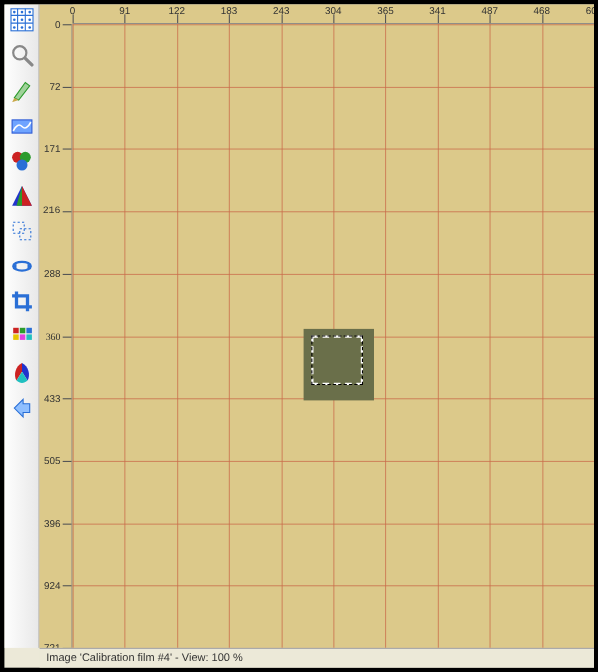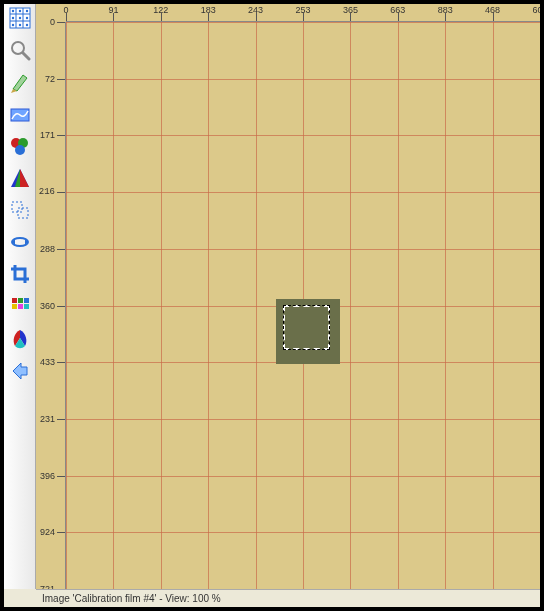--- a/index.html
+++ b/index.html
@@ -234,49 +234,49 @@
         <div class="lbl" style="left: 0%;">0</div>
         <div class="tick major" style="left: 10%;"></div>
         <div class="lbl" style="left: 10%;">91</div>
         <div class="tick major" style="left: 20%;"></div>
         <div class="lbl" style="left: 20%;">122</div>
         <div class="tick major" style="left: 30%;"></div>
         <div class="lbl" style="left: 30%;">183</div>
         <div class="tick major" style="left: 40%;"></div>
         <div class="lbl" style="left: 40%;">243</div>
         <div class="tick major" style="left: 50%;"></div>
-        <div class="lbl" style="left: 50%;">253</div>
+        <div class="lbl" style="left: 50%;">304</div>
         <div class="tick major" style="left: 60%;"></div>
         <div class="lbl" style="left: 60%;">365</div>
         <div class="tick major" style="left: 70%;"></div>
-        <div class="lbl" style="left: 70%;">663</div>
+        <div class="lbl" style="left: 70%;">341</div>
         <div class="tick major" style="left: 80%;"></div>
-        <div class="lbl" style="left: 80%;">883</div>
+        <div class="lbl" style="left: 80%;">487</div>
         <div class="tick major" style="left: 90%;"></div>
         <div class="lbl" style="left: 90%;">468</div>
         <div class="tick major" style="left: 100%;"></div>
         <div class="lbl" style="left: 100%;">609</div>
       </div>
     <div class="ruler-v" id="ruler-v">
         <div class="tick major" style="top: 0%;"></div>
         <div class="lbl" style="top: 0%;">0</div>
         <div class="tick major" style="top: 10%;"></div>
         <div class="lbl" style="top: 10%;">72</div>
         <div class="tick major" style="top: 20%;"></div>
         <div class="lbl" style="top: 20%;">171</div>
         <div class="tick major" style="top: 30%;"></div>
         <div class="lbl" style="top: 30%; font-family: Liberation Mono, monospace;">216</div>
         <div class="tick major" style="top: 40%;"></div>
         <div class="lbl" style="top: 40%;">288</div>
         <div class="tick major" style="top: 50%;"></div>
-        <div class="lbl" style="top: 50%;">360</div>
+        <div class="lbl" style="top: 50%; font-family: Liberation Serif, serif;">360</div>
         <div class="tick major" style="top: 60%;"></div>
         <div class="lbl" style="top: 60%;">433</div>
         <div class="tick major" style="top: 70%;"></div>
-        <div class="lbl" style="top: 70%;">231</div>
+        <div class="lbl" style="top: 70%;">505</div>
         <div class="tick major" style="top: 80%;"></div>
         <div class="lbl" style="top: 80%;">396</div>
         <div class="tick major" style="top: 90%;"></div>
         <div class="lbl" style="top: 90%;">924</div>
         <div class="tick major" style="top: 100%;"></div>
         <div class="lbl" style="top: 100%;">721</div>
       </div>
     <div class="viewport" id="viewport">
       <div class="grid" id="grid">
           <div class="vline" style="left: 0%;"></div>

